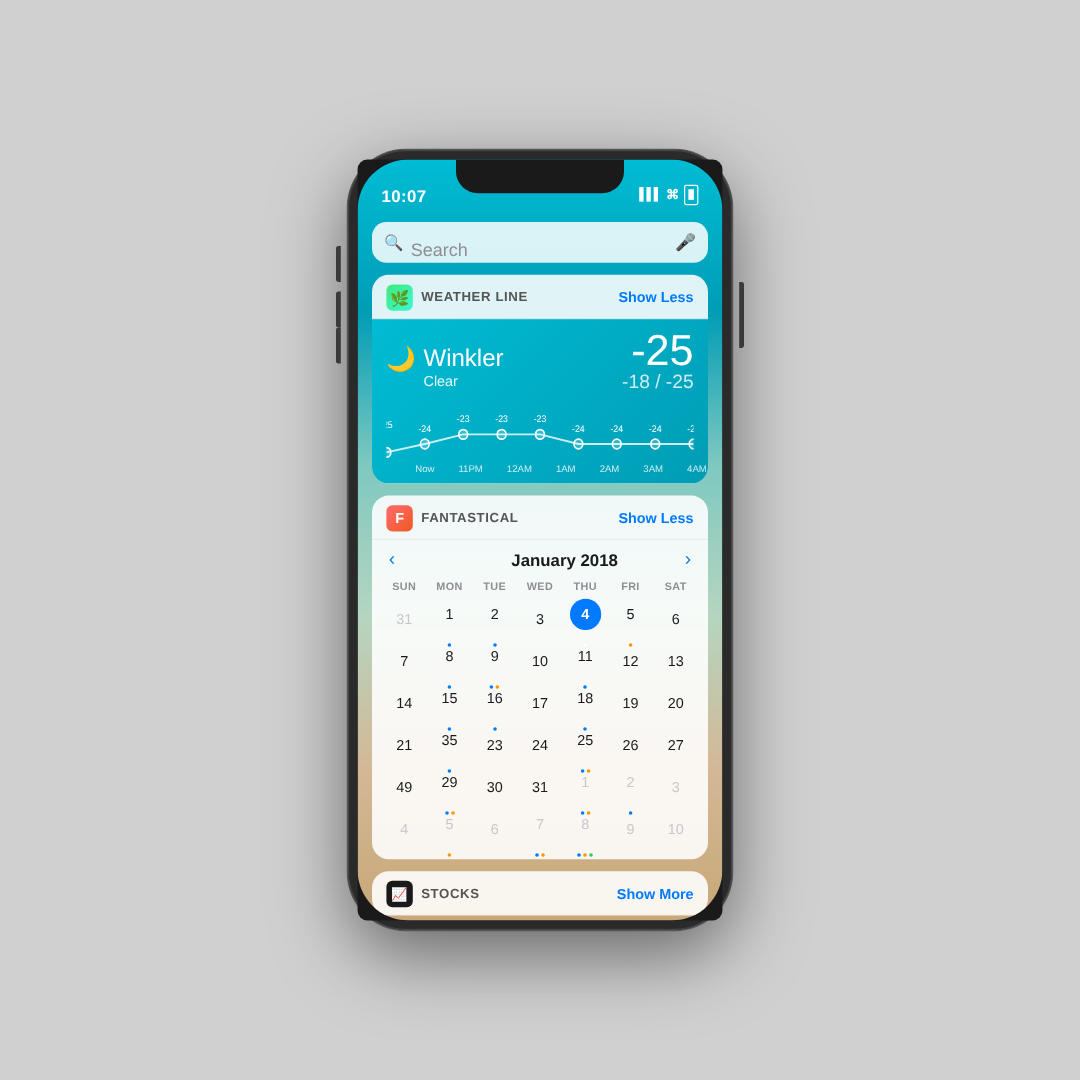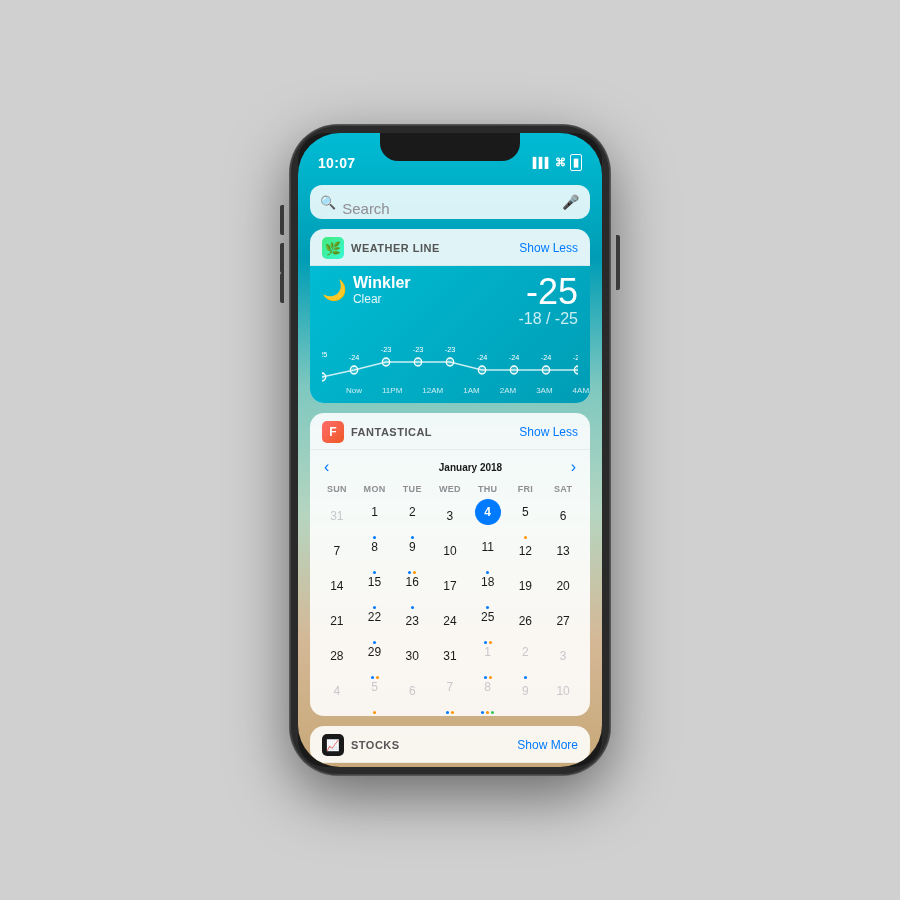--- a/index.html
+++ b/index.html
@@ -23,21 +23,21 @@
         0 0 0 1px #555,
         0 20px 60px rgba(0,0,0,0.5),
         inset 0 0 0 1px #444;
       position: relative;
     }
 
     .phone-inner {
       width: 100%;
       height: 100%;
       background: #1a1a1a;
-      border-radius: 28px;
+      border-radius: 8px;
       overflow: hidden;
       position: relative;
     }
 
     
     .phone-outer::before {
       content: '';
       position: absolute;
       left: -10px;
       top: 80px;
@@ -181,21 +181,21 @@
       font-size: 11px;
       font-weight: 600;
       color: #555;
       letter-spacing: 0.5px;
       flex: 1;
     }
 
     .widget-action {
       font-size: 12px;
       color: #007aff;
-      font-weight: 400;
+      font-weight: 700;
     }
 
     
     .weather-content {
       padding: 8px 12px;
       background: linear-gradient(135deg, #00bcd4, #009db5);
       color: white;
     }
 
     .weather-main-row {
@@ -209,22 +209,23 @@
       display: flex;
       align-items: center;
       gap: 6px;
     }
 
     .moon-icon {
       font-size: 20px;
     }
 
     .weather-city-info .city-name {
-      font-size: 16px;
-      font-weight: 700;
+      font-size: 20px;
+      font-weight: 400;
+      margin-top: 14px;
     }
 
     .weather-city-info .condition {
       font-size: 12px;
       opacity: 0.9;
     }
 
     .weather-temp-block {
       text-align: right;
     }
@@ -275,21 +276,21 @@
 
     .cal-nav-arrow {
       color: #007aff;
       font-size: 16px;
       font-weight: 300;
       padding: 0 6px;
       cursor: pointer;
     }
 
     .cal-month-year {
-      font-size: 10px;
+      font-size: 14px;
       font-weight: 600;
       color: #1a1a1a;
       margin-left: 41px;
     }
 
     .cal-grid {
       width: 100%;
       border-collapse: collapse;
     }
 
@@ -537,34 +538,34 @@
                       </div></td>
                     <td><span class="cal-day">17</span></td>
                     <td style="position: relative; padding-bottom: 8px;"><span class="cal-day">18</span><div style="display: flex; justify-content: center; gap: 2px; position: absolute; bottom: -6px; left: 0px; right: 0px;">
                         <span style="width: 3px; height: 3px; border-radius: 50%; background: rgb(0, 122, 255); display: inline-block;"></span>
                       </div></td>
                     <td><span class="cal-day">19</span></td>
                     <td><span class="cal-day">20</span></td>
                   </tr>
                   <tr>
                     <td><span class="cal-day">21</span></td>
-                    <td style="position: relative; padding-bottom: 8px;"><span class="cal-day">22</span><div style="display: flex; justify-content: center; gap: 2px; position: absolute; bottom: -6px; left: 0px; right: 0px;">
+                    <td style="position: relative; padding-bottom: 8px;"><span class="cal-day">35</span><div style="display: flex; justify-content: center; gap: 2px; position: absolute; bottom: -6px; left: 0px; right: 0px;">
                         <span style="width: 3px; height: 3px; border-radius: 50%; background: rgb(0, 122, 255); display: inline-block;"></span>
                       </div></td>
                     <td><span class="cal-day">23</span></td>
                     <td><span class="cal-day">24</span></td>
                     <td style="position: relative; padding-bottom: 8px;"><span class="cal-day">25</span><div style="display: flex; justify-content: center; gap: 2px; position: absolute; bottom: -6px; left: 0px; right: 0px;">
                         <span style="width: 3px; height: 3px; border-radius: 50%; background: rgb(0, 122, 255); display: inline-block;"></span>
                         <span style="width: 3px; height: 3px; border-radius: 50%; background: rgb(255, 149, 0); display: inline-block;"></span>
                       </div></td>
                     <td><span class="cal-day">26</span></td>
                     <td><span class="cal-day">27</span></td>
                   </tr>
                   <tr>
-                    <td><span class="cal-day">28</span></td>
+                    <td><span class="cal-day">49</span></td>
                     <td style="position: relative; padding-bottom: 8px;"><span class="cal-day">29</span><div style="display: flex; justify-content: center; gap: 2px; position: absolute; bottom: -6px; left: 0px; right: 0px;">
                         <span style="width: 3px; height: 3px; border-radius: 50%; background: rgb(0, 122, 255); display: inline-block;"></span>
                         <span style="width: 3px; height: 3px; border-radius: 50%; background: rgb(255, 149, 0); display: inline-block;"></span>
                       </div></td>
                     <td><span class="cal-day">30</span></td>
                     <td><span class="cal-day">31</span></td>
                     <td style="position: relative; padding-bottom: 8px;"><span class="cal-day other-month">1</span><div style="display: flex; justify-content: center; gap: 2px; position: absolute; bottom: -6px; left: 0px; right: 0px;">
                         <span style="width: 3px; height: 3px; border-radius: 50%; background: rgb(0, 122, 255); display: inline-block;"></span>
                         <span style="width: 3px; height: 3px; border-radius: 50%; background: rgb(255, 149, 0); display: inline-block;"></span>
                       </div></td>

